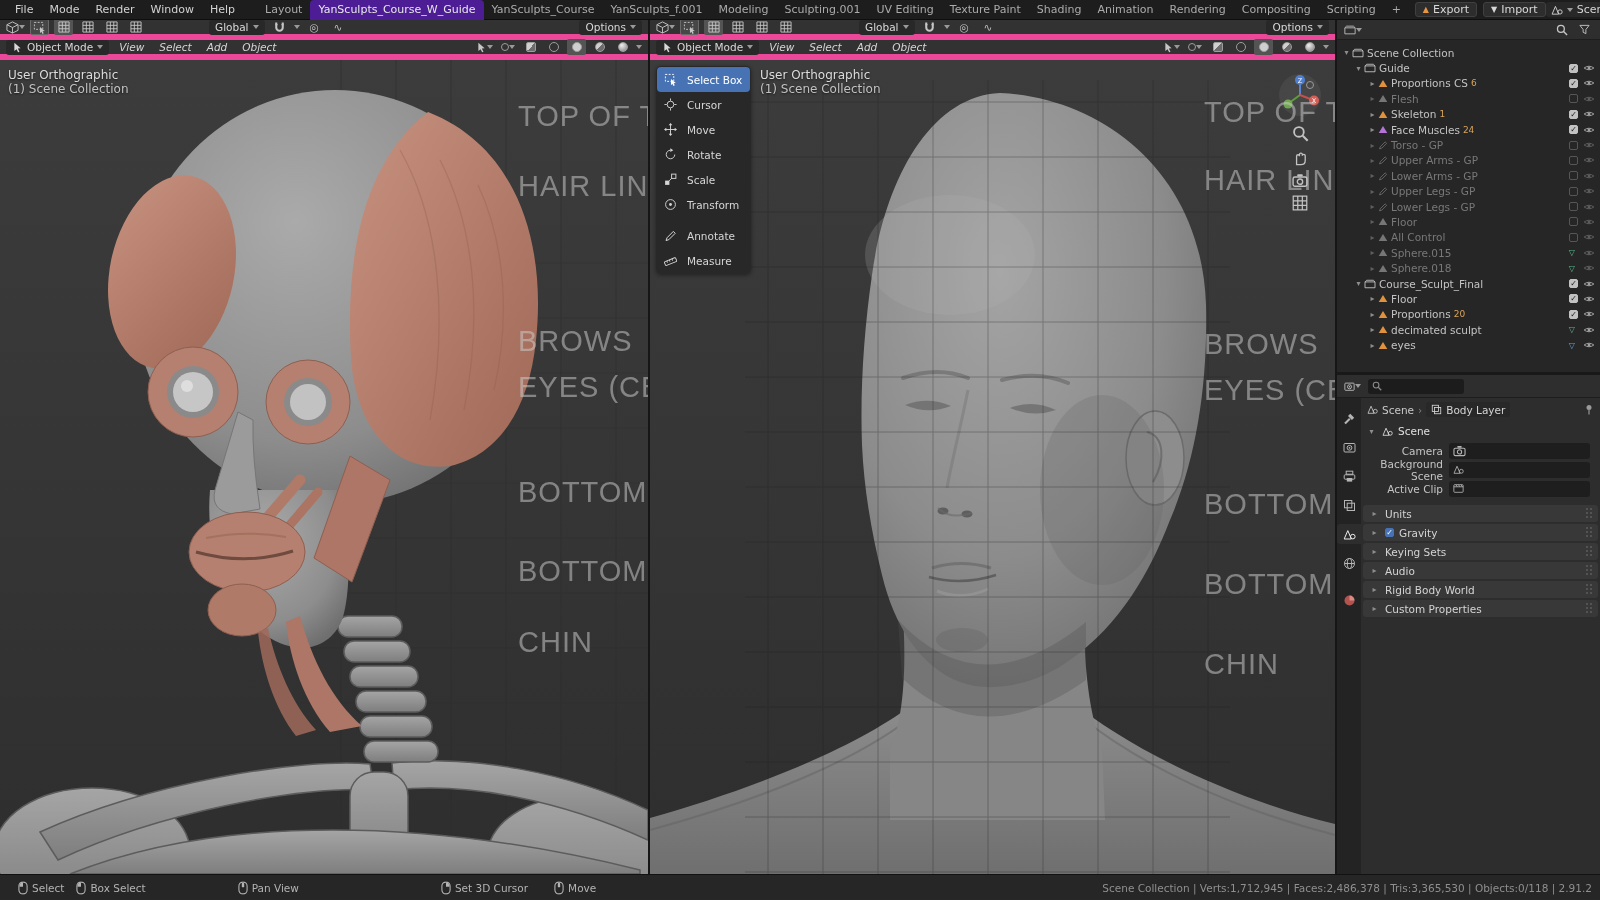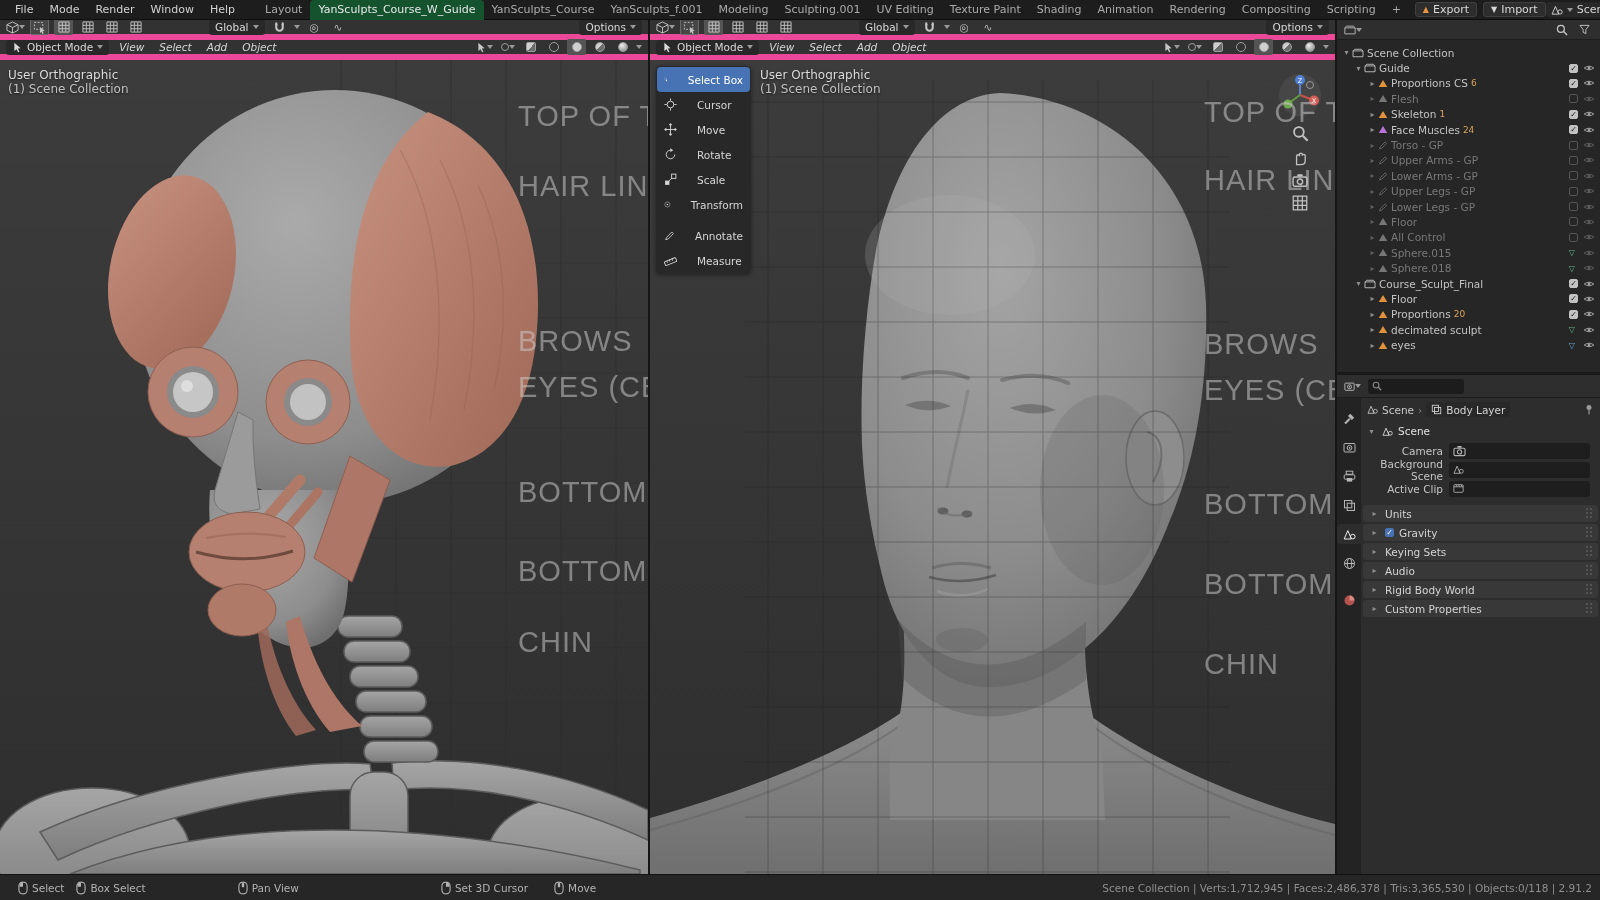--- a/index.html
+++ b/index.html
@@ -6,21 +6,21 @@
   html,body{width:1600px;height:900px;overflow:hidden;background:#111;
     font-family:"DejaVu Sans",sans-serif;-webkit-user-select:none;user-select:none;}
   #app{position:relative;width:1600px;height:900px;background:#161616;color:#cfcfcf;font-size:11px;}
 
   
   #topbar{position:absolute;left:0;top:0;width:1600px;height:20px;background:#1d1d1d;
     display:flex;align-items:center;border-bottom:1px solid #0e0e0e;}
   .menu{padding:0 8px;line-height:20px;color:#d2d2d2;}
   .tabs{display:flex;align-items:center;margin-left:14px;height:20px;}
   .tab{padding:0 8px;line-height:20px;color:#ababab;white-space:nowrap;}
-  .tab.active{background:#14532d;color:#e8e8e8;border-radius:4px 4px 0 0;}
+  .tab.active{background:#4c1d95;color:#e8e8e8;border-radius:4px 4px 0 0;}
   .tbtn{display:flex;align-items:center;gap:4px;background:#2d2d2d;border:1px solid #404040;
     border-radius:3px;height:15px;padding:0 7px;margin-left:6px;color:#d8d8d8;}
   .selw{display:flex;align-items:center;gap:4px;background:#282828;border-radius:3px;
     height:15px;padding:0 5px;color:#d4d4d4;}
   .chev{width:0;height:0;border-left:3px solid transparent;border-right:3px solid transparent;
     border-top:4px solid #9a9a9a;display:inline-block;}
   .topright{margin-left:auto;display:flex;align-items:center;gap:8px;padding-right:8px;}
 
   
   .vp{position:absolute;background:#3a3a3a;overflow:hidden;}
@@ -43,21 +43,21 @@
   .vpcanvas{position:absolute;left:0;top:40px;right:0;bottom:0;
     background:linear-gradient(#3c3c3c,#353535 55%,#2e2e2e);}
   .vpoverlay{position:absolute;top:8px;color:#dcdcdc;font-size:12px;line-height:14px;
     text-shadow:0 1px 2px rgba(0,0,0,.55);pointer-events:none;}
   .glabel{position:absolute;white-space:nowrap;color:rgba(205,205,205,.52);
     font-family:"Liberation Sans",sans-serif;font-size:29px;letter-spacing:1px;pointer-events:none;}
 
   
   #toolbar{position:absolute;left:6px;top:6px;width:95px;background:rgba(39,39,39,.94);
     border-radius:5px;padding:1px;box-shadow:0 1px 4px rgba(0,0,0,.45);}
-  .titem{display:flex;align-items:center;gap:20px;height:25px;padding:0 7px;border-radius:4px;
+  .titem{display:flex;align-items:center;gap:10px;height:25px;padding:0 7px;border-radius:4px;
     color:#d6d6d6;font-size:10.5px;white-space:nowrap;}
   .titem.active{background:#4772b3;color:#fff;}
   .tgap{height:6px;}
 
   
   #gizmo{position:absolute;right:12px;top:12px;display:flex;flex-direction:column;
     align-items:center;gap:7px;color:#c2c2c2;}
 
   
   #side{position:absolute;left:1337px;top:20px;width:263px;height:854px;background:#262626;}

